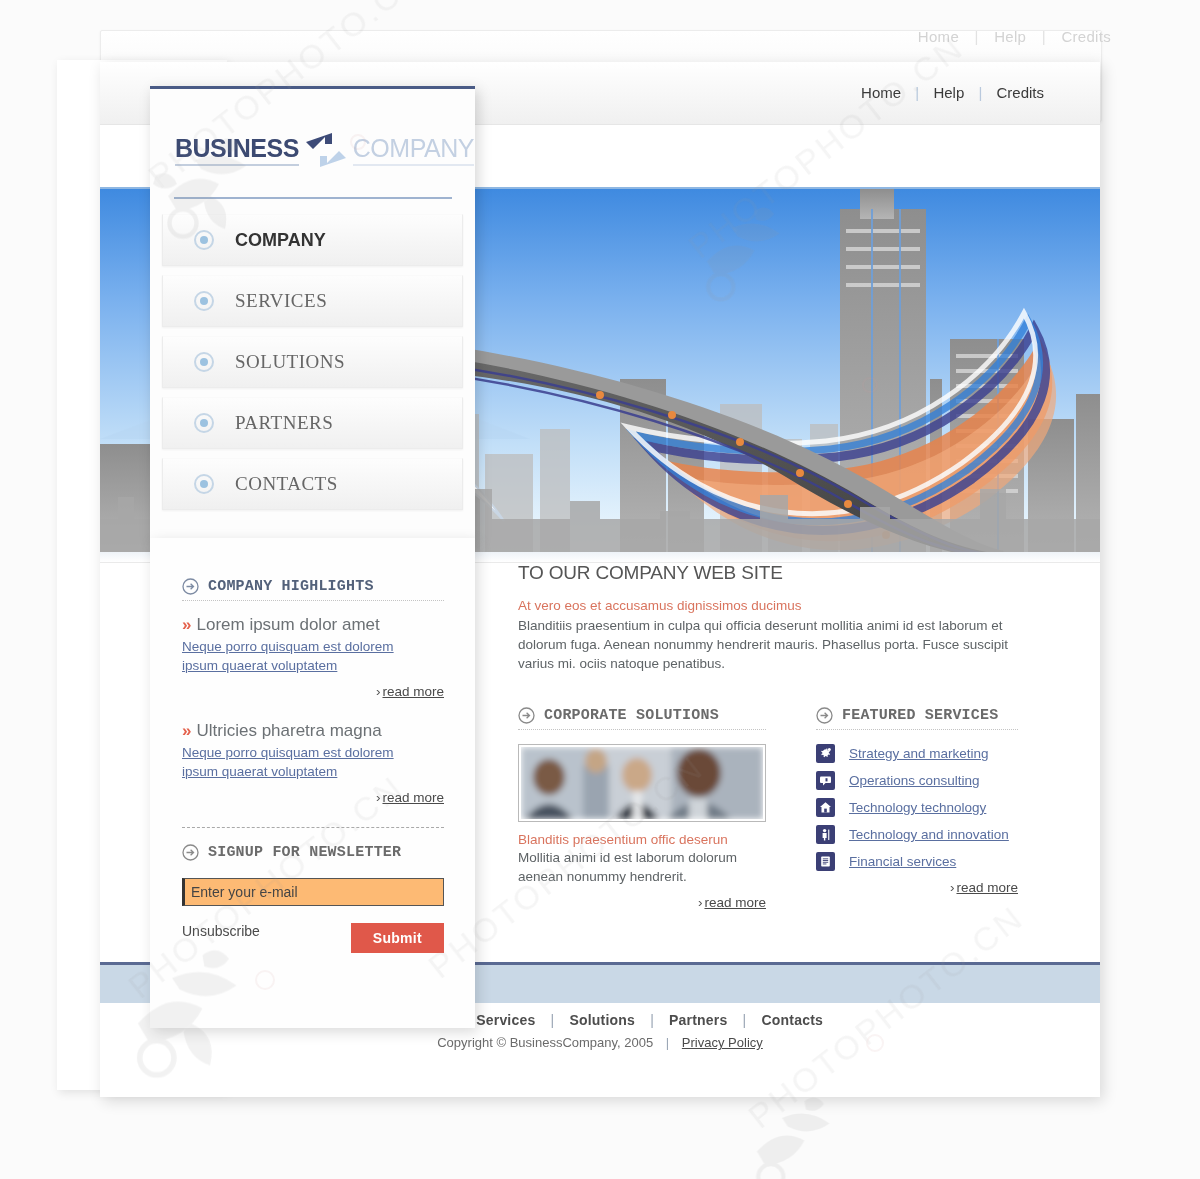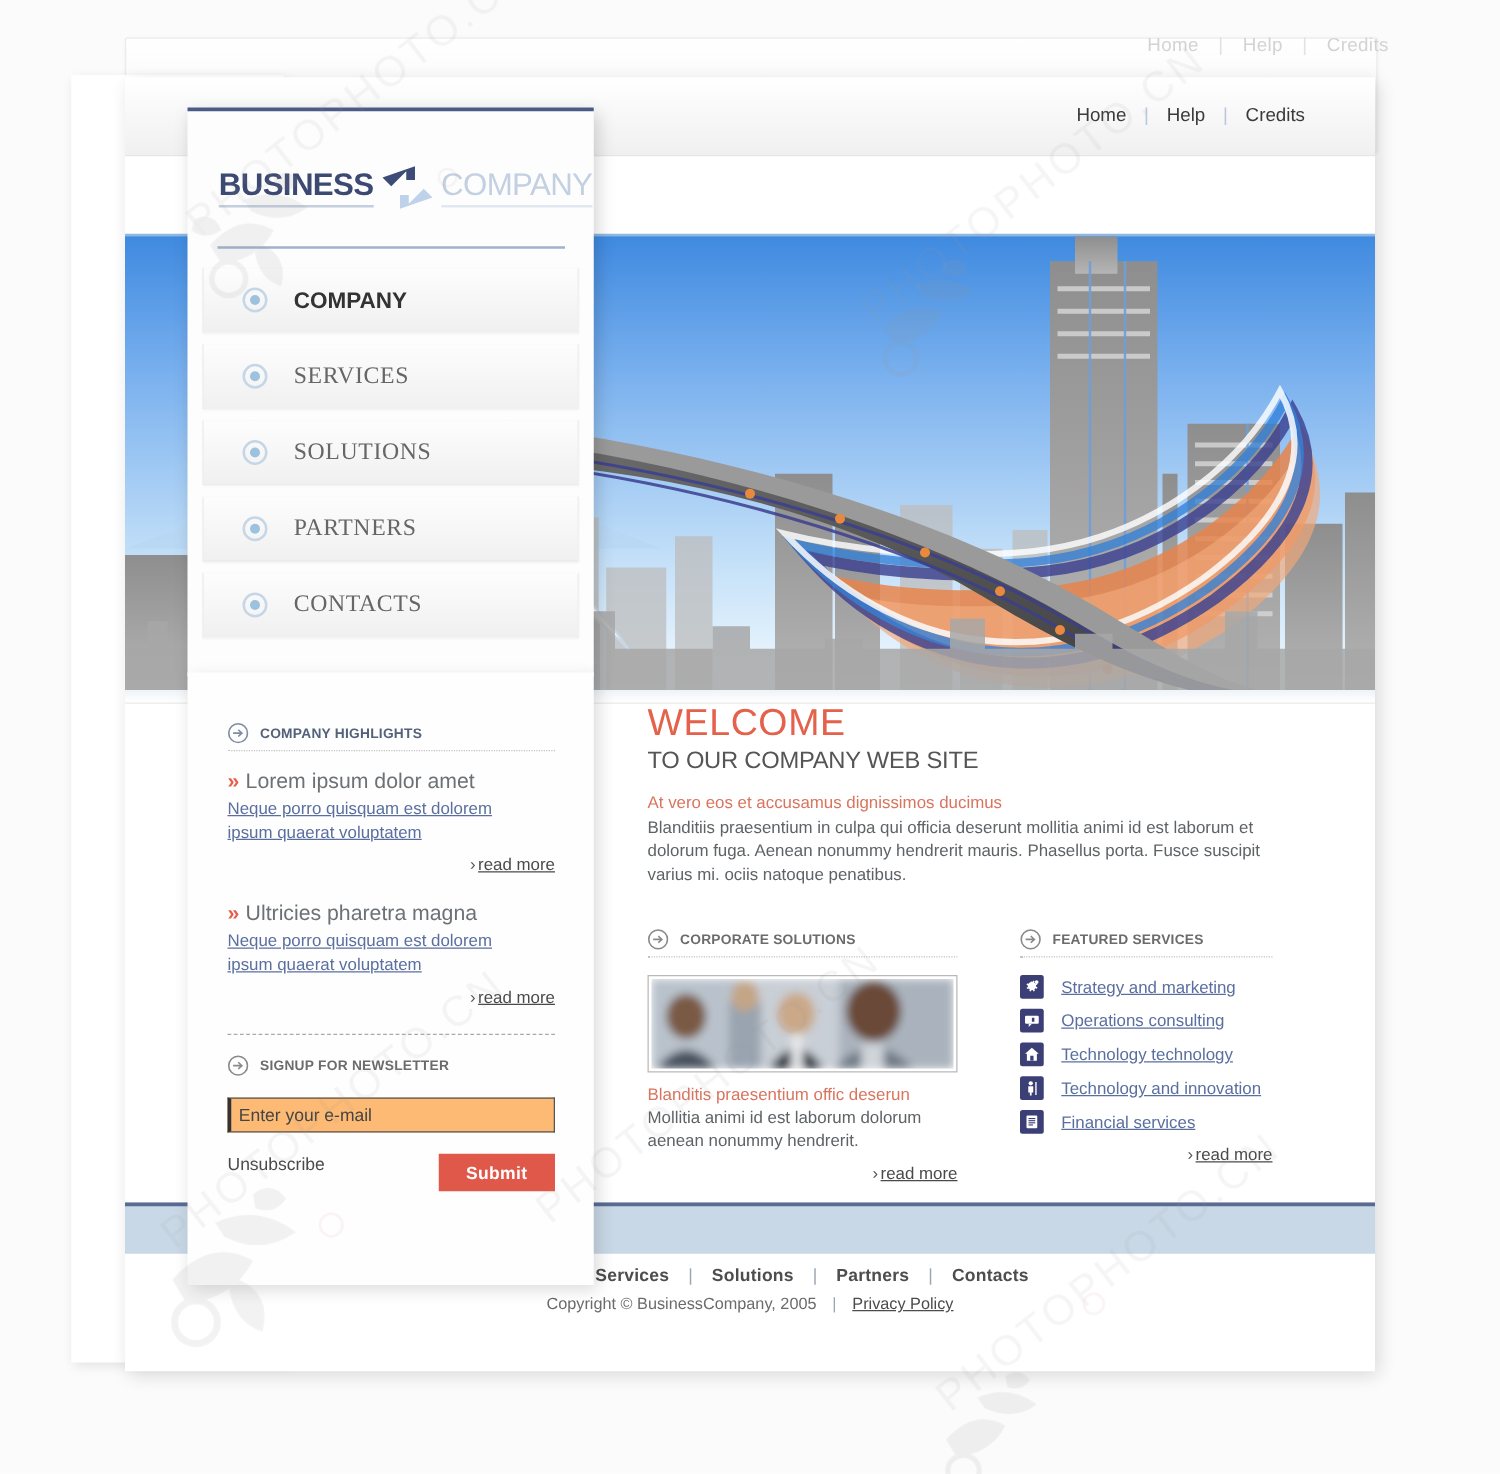--- a/index.html
+++ b/index.html
@@ -84,21 +84,21 @@
   .welcome-h2{
     font-size:19px;color:#555;letter-spacing:-.2px;margin:0 0 14px 0;
     font-weight:400;
   }
   .lead{font-size:13.5px;color:#d9745e;margin:0 0 3px 0;}
   .body-txt{font-size:13.5px;color:#5e6366;line-height:19px;margin:0;}
 
   
   .sec-head{display:flex;align-items:center;gap:9px;margin-bottom:5px;}
   .sec-head .ttl{
-    font-size:11px;font-weight:bold;color:#53617a;letter-spacing:.2px;
+    font-size:15px;font-weight:bold;color:#53617a;letter-spacing:.2px;font-family:Liberation Mono, monospace;
   }
   .sec-head .ttl.grey{color:#6b6b6b;}
   .circ-arrow{width:17px;height:17px;flex:0 0 17px;}
   .dotted{
     border-top:1px dotted #c4c4c4;height:0;margin:4px 0 14px 0;
   }
   .dashed{
     border-top:1px dashed #a9a9a9;height:0;margin:20px 0 16px 0;
   }
 
@@ -374,21 +374,20 @@
                L470 330 L470 312 L500 312 L500 330 L560 330 L560 322 L590 322 L590 330
                L660 330 L660 306 L688 306 L688 330 L760 330 L760 318 L790 318 L790 330
                L880 330 L880 300 L906 300 L906 330 L1000 330 L1000 365 L0 365 Z" fill="#a7a7a7" opacity=".85"></path>
     </svg>
   </div>
   <div class="hero-strip-bottom"></div>
 
   <div class="content">
 
     <div class="col-right">
-      <h1 class="welcome-h1">WELCOME</h1>
       <h2 class="welcome-h2">TO OUR COMPANY WEB SITE</h2>
       <p class="lead">At vero eos et accusamus dignissimos ducimus</p>
       <p class="body-txt">Blanditiis praesentium in culpa qui officia deserunt mollitia animi id est laborum et dolorum fuga. Aenean nonummy hendrerit mauris. Phasellus porta. Fusce suscipit varius mi. ociis natoque penatibus.</p>
 
       <div class="subcols">
 
         <div class="subcol">
           <div class="sec-head">
             <span class="circ-arrow">
               <svg width="17" height="17" viewBox="0 0 17 17">

